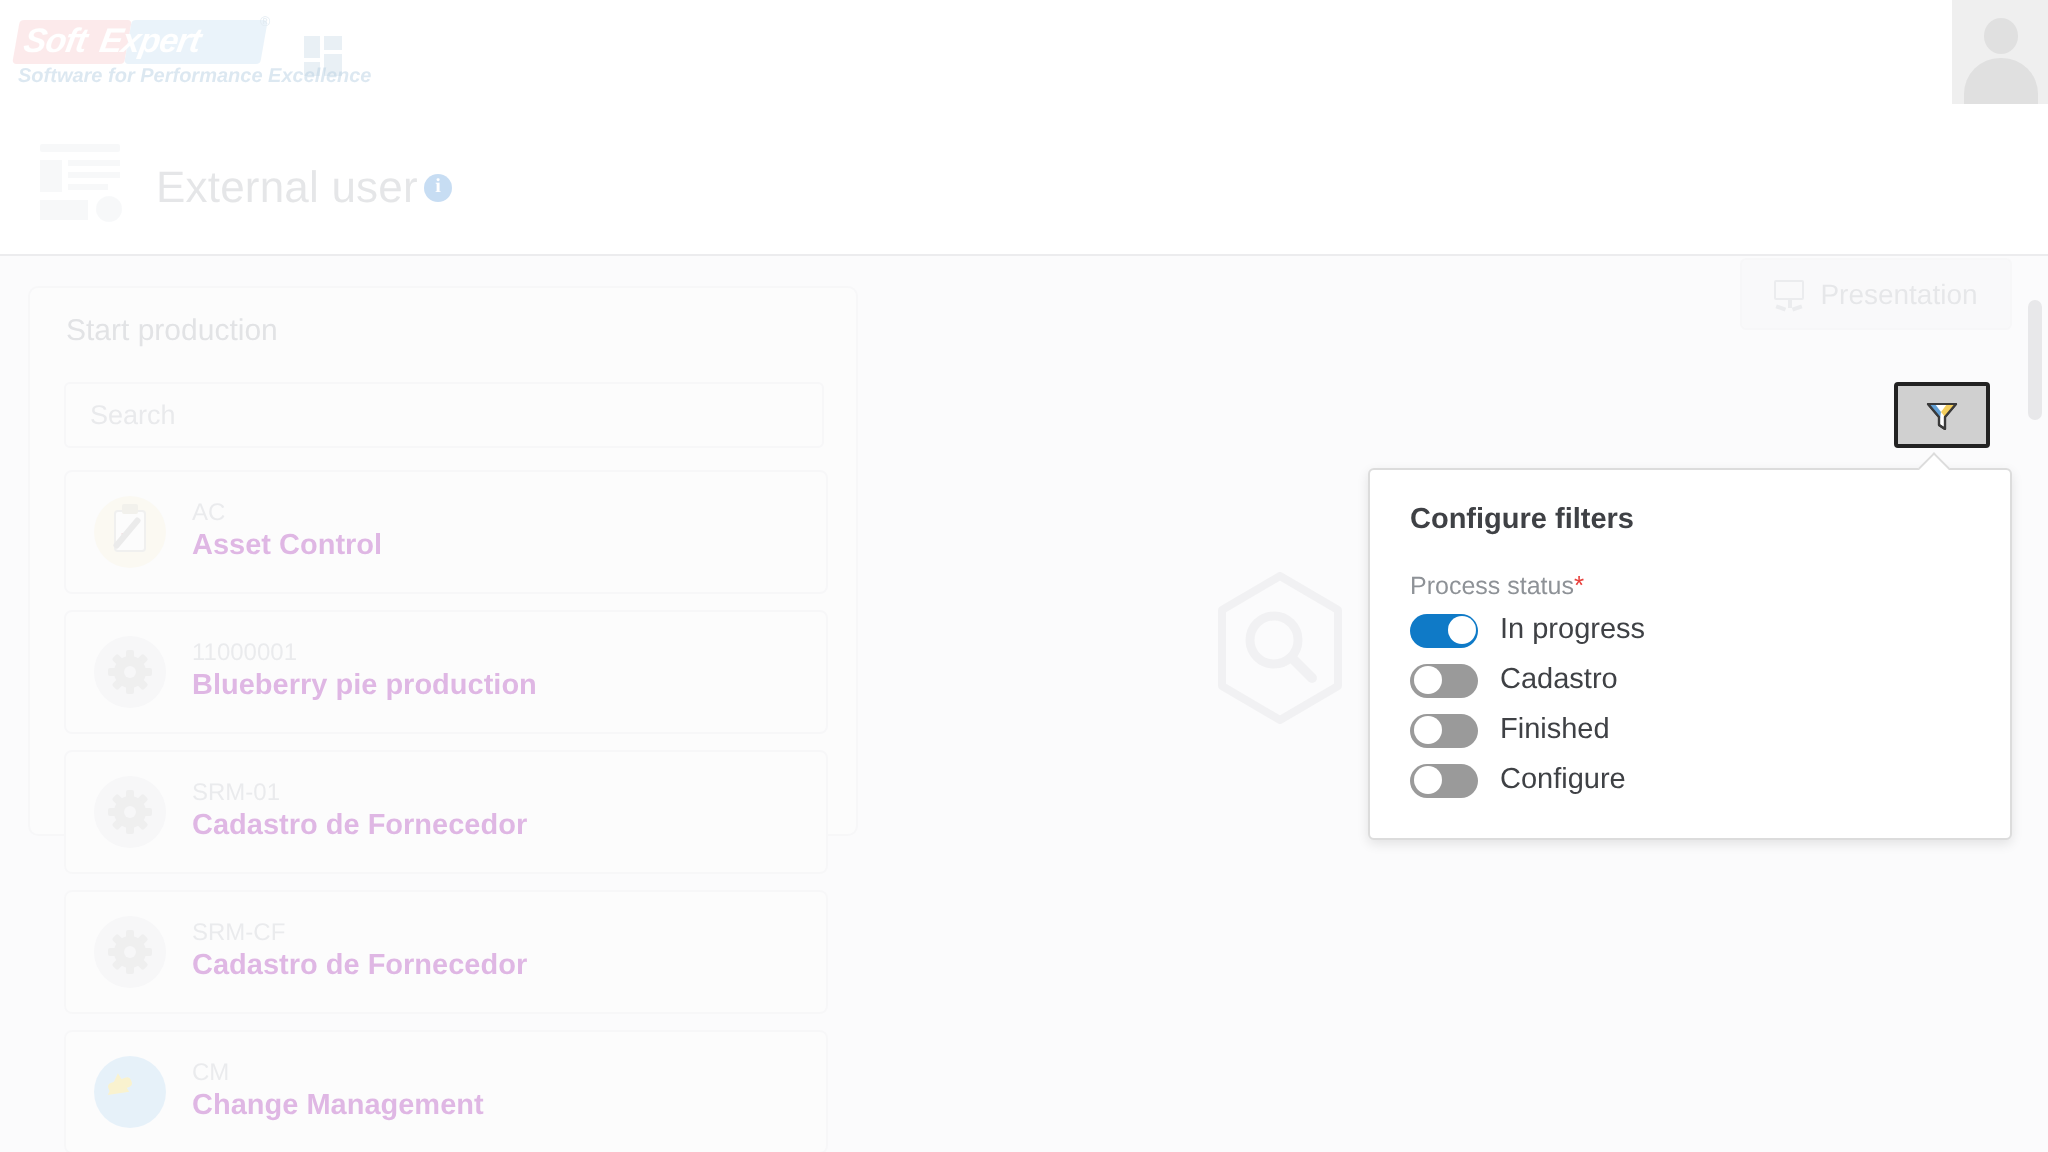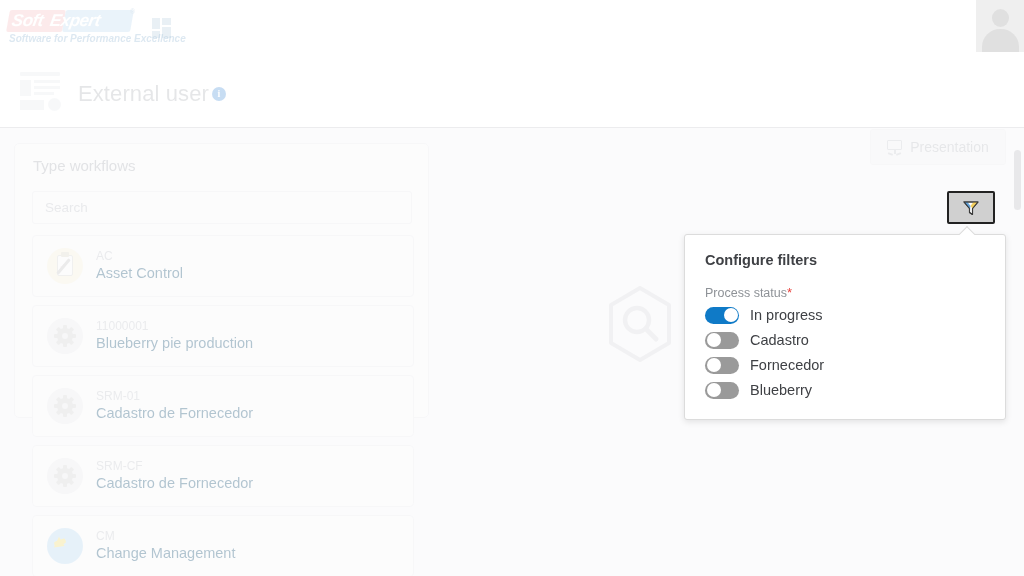--- a/index.html
+++ b/index.html
@@ -318,21 +318,21 @@
   }
   .arrow-tail {
     position: absolute; left: 7px; top: 12px;
     width: 12px; height: 5px; background: #f7e06a;
     border-radius: 2px;
     transform: rotate(-20deg);
   }
 
   .wf-text { display: flex; flex-direction: column; justify-content: center; }
   .wf-code { font-size: 12px; color: #c6c9cd; line-height: 15px; }
-  .wf-name { font-size: 14.5px; color: #0c4a6e; font-weight: normal; line-height: 19px; }
+  .wf-name { font-size: 14.5px; color: #a21caf; font-weight: bold; line-height: 19px; }
 
   
   .empty-hex {
     position: absolute;
     left: 604px; top: 285px;
     width: 72px; height: 78px;
   }
 
   
   .popup {
@@ -460,21 +460,21 @@
         <span class="screen"></span>
         <span class="stand"></span>
         <span class="foot1"></span>
         <span class="foot2"></span>
       </span>
       <span>Presentation</span>
     </div>
   </div>
 
   <div class="panel dim" id="panel-left">
-    <div class="panel-title">Type workflows</div>
+    <div class="panel-title">Start production</div>
 
     <div class="search-box" id="search-left">Search</div>
 
     <div class="cards">
 
       <div class="wf-card" style="top:0px">
         <span class="wf-icon yellow">
           <span class="clip"></span>
           <span class="clip-top"></span>
           <span class="clip-check">✓</span>
@@ -591,24 +591,24 @@
       <span class="switch">
         <span class="knob"></span>
       </span>
       <span class="toggle-label">Cadastro</span>
     </div>
 
     <div class="toggle-row" style="top:118px">
       <span class="switch">
         <span class="knob"></span>
       </span>
-      <span class="toggle-label">Fornecedor</span>
+      <span class="toggle-label">Finished</span>
     </div>
 
     <div class="toggle-row" style="top:143px">
       <span class="switch">
         <span class="knob"></span>
       </span>
-      <span class="toggle-label">Blueberry</span>
+      <span class="toggle-label">Configure</span>
     </div>
   </div>
 
 </div>
 
 </body></html>

